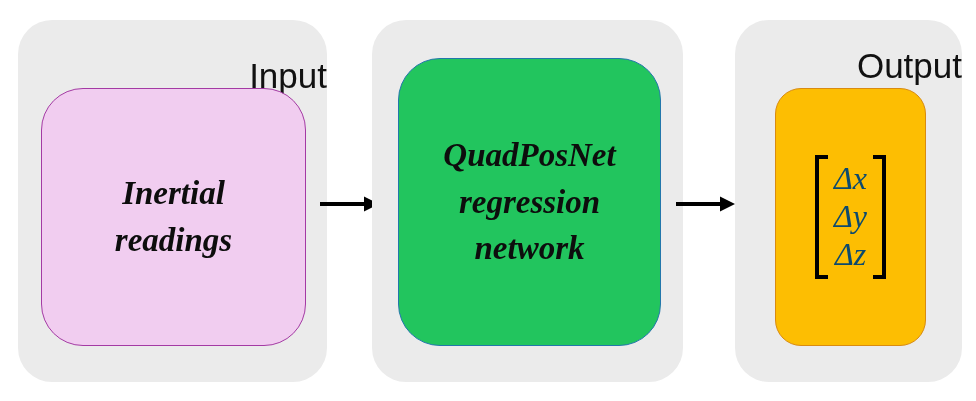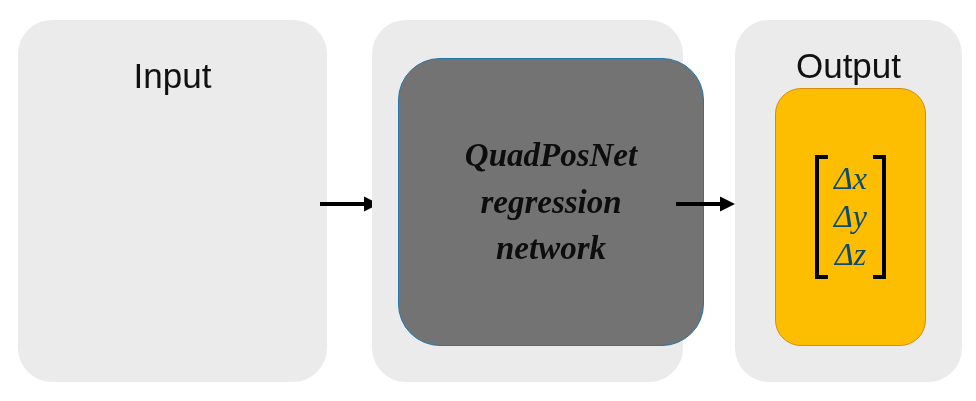--- a/index.html
+++ b/index.html
@@ -23,21 +23,21 @@
   .panel {
     position: absolute;
     background: #ebebeb;
     border-radius: 34px;
     box-sizing: border-box;
   }
   .panel-title {
     position: absolute;
     left: 0;
     right: 0;
-    text-align: center;
+    text-align: right;
     font-family: "Liberation Sans", sans-serif;
     font-size: 35px;
     font-weight: 400;
     line-height: 1;
     color: #111111;
     letter-spacing: 0px;
     white-space: nowrap;
   }
 
   
@@ -62,22 +62,22 @@
     left: 41px;  top: 88px;
     width: 265px; height: 258px;
     background: #f1cdf0;
     border: 1.6px solid #a43aa4;
     border-radius: 42px;
   }
   #node-input .node-label { font-size: 33px; }
 
   #node-network {
     left: 398px; top: 58px;
-    width: 306px; height: 288px;
-    background: #737373;
+    width: 263px; height: 288px;
+    background: #22c55e;
     border: 1.6px solid #2277ab;
     border-radius: 42px;
   }
   #node-network .node-label { font-size: 33px; }
 
   #node-output {
     left: 775px; top: 88px;
     width: 151px; height: 258px;
     background: #fdbe02;
     border: 1.6px solid #d98b10;
@@ -123,20 +123,24 @@
   }
 </style>
 </head>
 <body>
 
 <div id="diagram">
 
   <div class="panel" id="panel-input" style="left:18px; top:20px; width:309px; height:362px;">
     <div class="panel-title" style="top:38px;">Input</div>
   </div>
+  <div class="node" id="node-input">
+    <span class="node-label">Inertial
+readings</span>
+  </div>
 
   <svg class="arrow" id="arrow-1" style="left:320px; top:193px; width:60px;" viewBox="0 0 60 22" preserveAspectRatio="none">
     <line x1="0" y1="11" x2="47" y2="11" stroke="#000000" stroke-width="4"></line>
     <polygon points="44,3.5 59,11 44,18.5" fill="#000000"></polygon>
   </svg>
 
   <div class="panel" id="panel-network" style="left:372px; top:20px; width:311px; height:362px;">
     <div class="panel-title" style="top:38px;"></div>
   </div>
   <div class="node" id="node-network">

